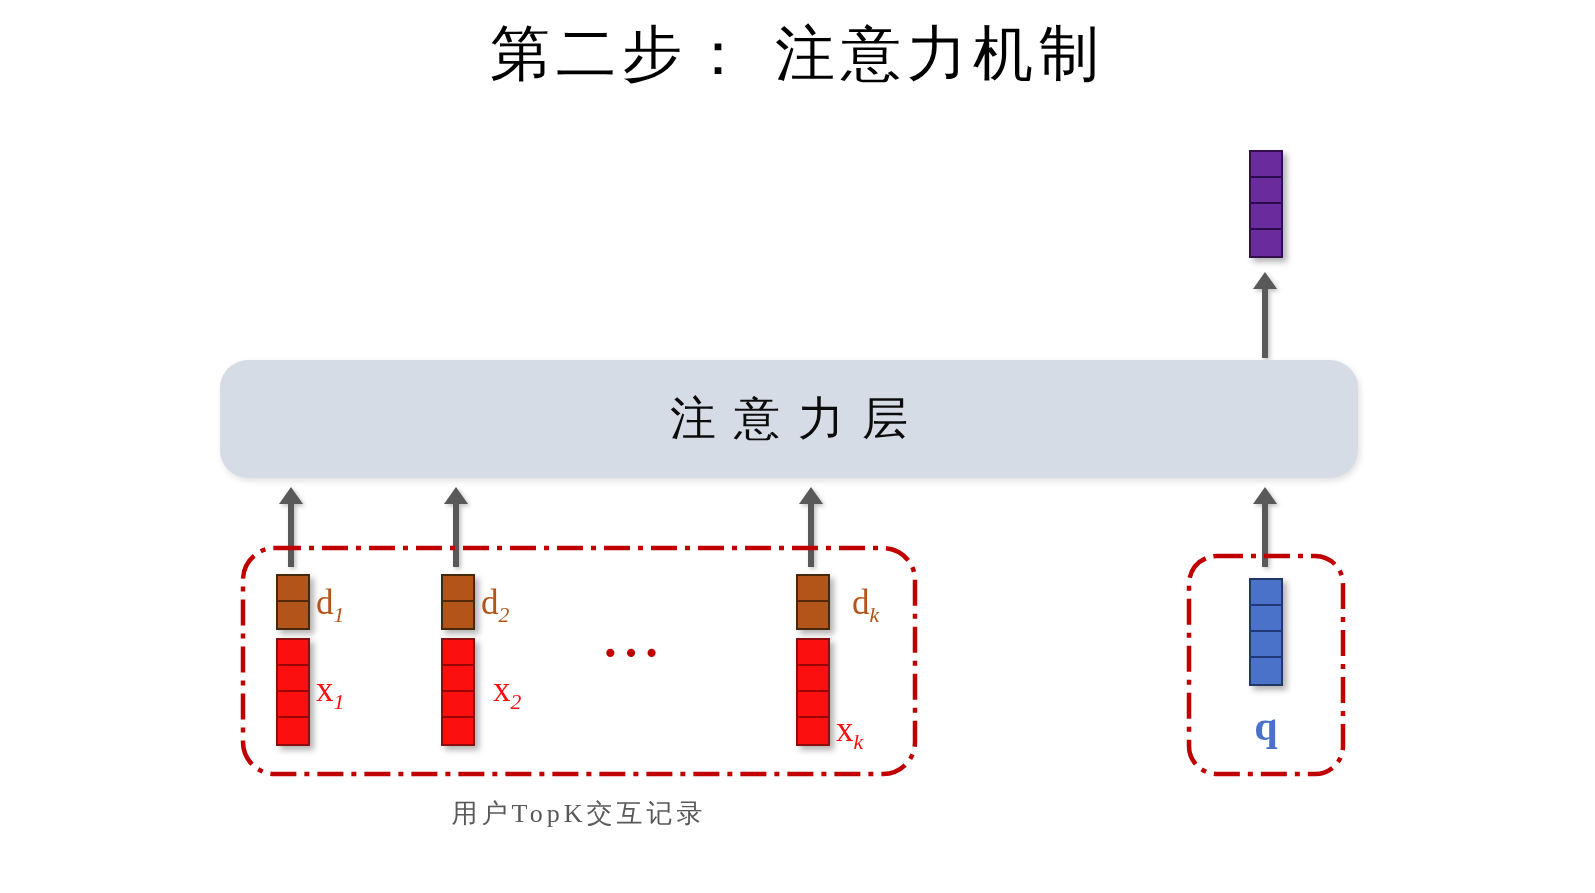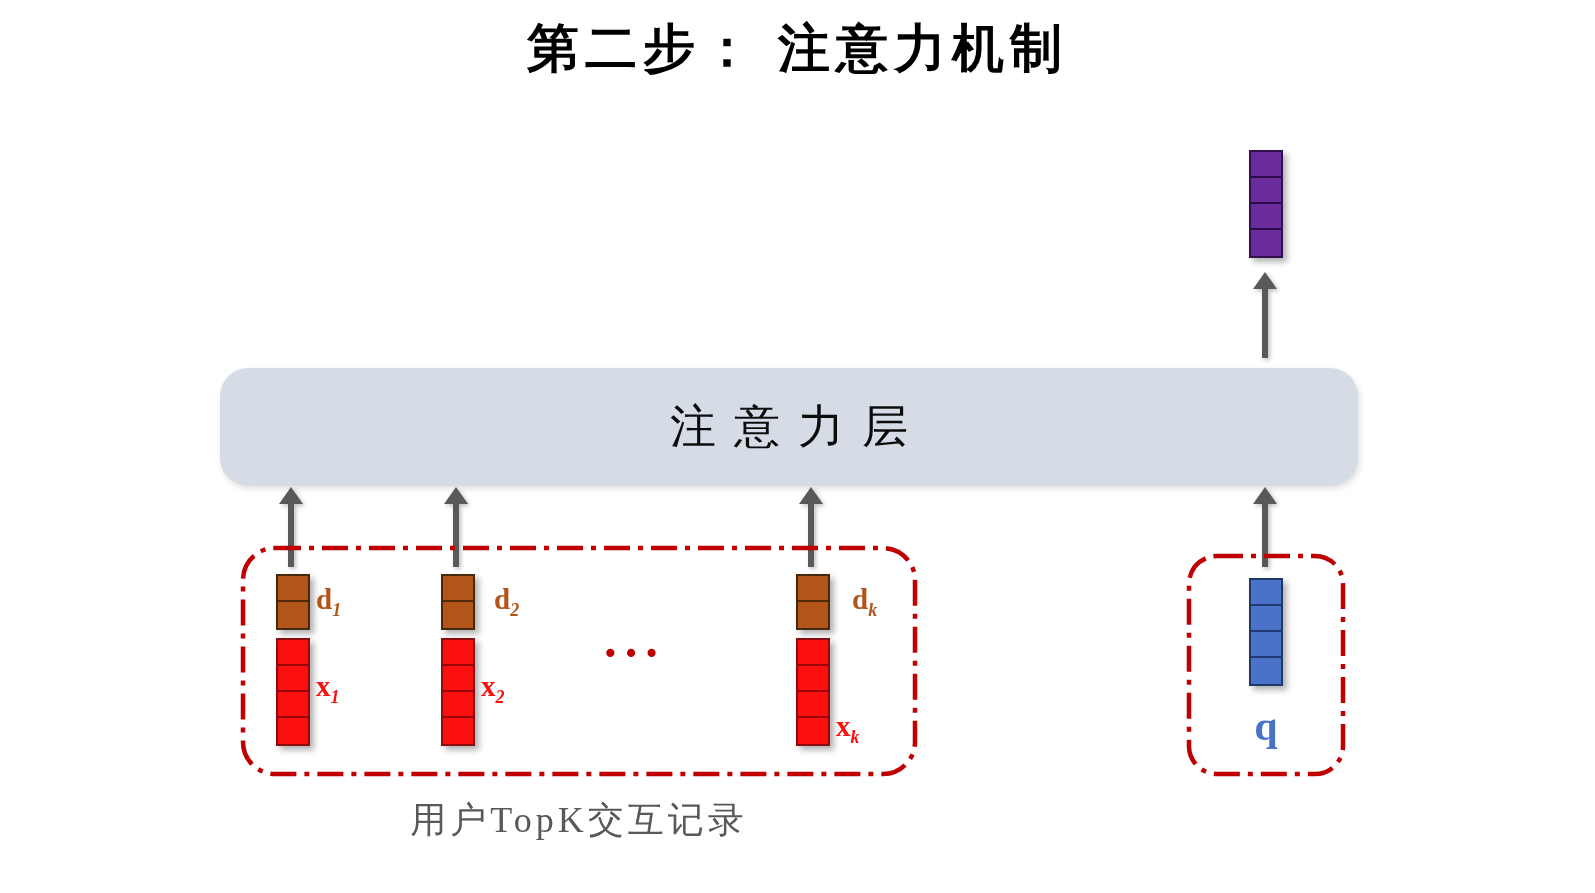--- a/index.html
+++ b/index.html
@@ -7,31 +7,30 @@
   .canvas {
     position:relative;
     width:1595px; height:893px;
     background:#ffffff;
     overflow:hidden;
     font-family:"Liberation Serif", serif;
   }
   .title {
     position:absolute; top:14px; left:0; width:100%;
     text-align:center;
-    font-size:52px; font-weight:bold; color:#000;
+    font-size:60px; font-weight:normal; color:#000;
     letter-spacing:6px;
   }
   .attention-layer {
     position:absolute; left:220px; top:360px;
     width:1138px; height:118px;
     background:var(--attention-bg,#d6dce5);
     border-radius:28px;
     display:flex; align-items:center; justify-content:center;
     box-shadow:2px 3px 6px rgba(0,0,0,0.12);
-    margin-top:8px;
   }
   .attention-layer span {
     font-size:46px; color:#0b0b0b; letter-spacing:18px;
     padding-left:18px; 
   }
   
   .arrow-up {
     position:absolute; width:24px;
     display:flex; flex-direction:column; align-items:center;
     filter:drop-shadow(2px 2px 2px rgba(0,0,0,0.25));
@@ -57,42 +56,42 @@
   .d-vec .cell { border-bottom-color:rgba(50,25,0,0.75); }
   .x-vec { background:var(--x-vector,#fb0f0f); border-color:#8c0d0d; }
   .x-vec .cell { border-bottom-color:rgba(120,0,0,0.75); }
   .q-vec { background:var(--q-vector,#4a72c9); border-color:#1f3864; }
   .q-vec .cell { border-bottom-color:rgba(20,40,90,0.75); }
   .output-vec { background:var(--output-vector,#6a2c9c); border-color:#33104d; }
   .output-vec .cell { border-bottom-color:rgba(30,5,55,0.8); }
   
   .vec-label {
     position:absolute;
-    font-size:29px; font-weight:bold;
+    font-size:35px; font-weight:normal;
     font-family:"Liberation Serif", serif;
     line-height:1;
   }
   .vec-label sub { font-size:0.62em; font-style:italic; }
   .d-label { color:var(--d-vector,#b35418); }
   .x-label { color:var(--x-vector,#fb0f0f); }
   .q-label {
     position:absolute; text-align:center;
     font-size:42px; font-weight:bold;
     color:var(--q-vector,#3b63c4);
     font-family:"Liberation Serif", serif;
   }
   .ellipsis {
     position:absolute;
     font-size:50px; font-weight:bold;
     color:var(--box-border,#c00000);
     letter-spacing:4px; line-height:1;
   }
   .caption {
     position:absolute; text-align:center;
-    font-size:36px; color:var(--caption,#595959);
+    font-size:26px; color:var(--caption,#595959);
     letter-spacing:4px;
     font-family:"Liberation Serif", serif;
   }
 </style>
 </head>
 <body>
 
 <div class="canvas">
 
   <div class="title">第二步： 注意力机制</div>
@@ -144,28 +143,28 @@
     <div class="cell"></div>
     <div class="cell"></div>
     <div class="cell"></div>
   </div>
   <span class="vec-label x-label" style="left:316px; top:672px;"><span>x</span><sub>1</sub></span>
 
   <div class="vector d-vec" style="left:441px; top:574px;">
     <div class="cell"></div>
     <div class="cell"></div>
   </div>
-  <span class="vec-label d-label" style="left:481px; top:585px;margin-left:13px;"><span>d</span><sub>2</sub></span>
+  <span class="vec-label d-label" style="left:481px; top:585px;"><span>d</span><sub>2</sub></span>
   <div class="vector x-vec" style="left:441px; top:638px;">
     <div class="cell"></div>
     <div class="cell"></div>
     <div class="cell"></div>
     <div class="cell"></div>
   </div>
-  <span class="vec-label x-label" style="left:481px; top:672px;"><span>x</span><sub>2</sub></span>
+  <span class="vec-label x-label" style="left:493px; top:672px;"><span>x</span><sub>2</sub></span>
 
   <span class="ellipsis" style="left:602px; top:628px;">···</span>
 
   <div class="vector d-vec" style="left:796px; top:574px;">
     <div class="cell"></div>
     <div class="cell"></div>
   </div>
   <span class="vec-label d-label" style="left:836px; top:585px;margin-left:16px;"><span>d</span><sub>k</sub></span>
   <div class="vector x-vec" style="left:796px; top:638px;">
     <div class="cell"></div>

